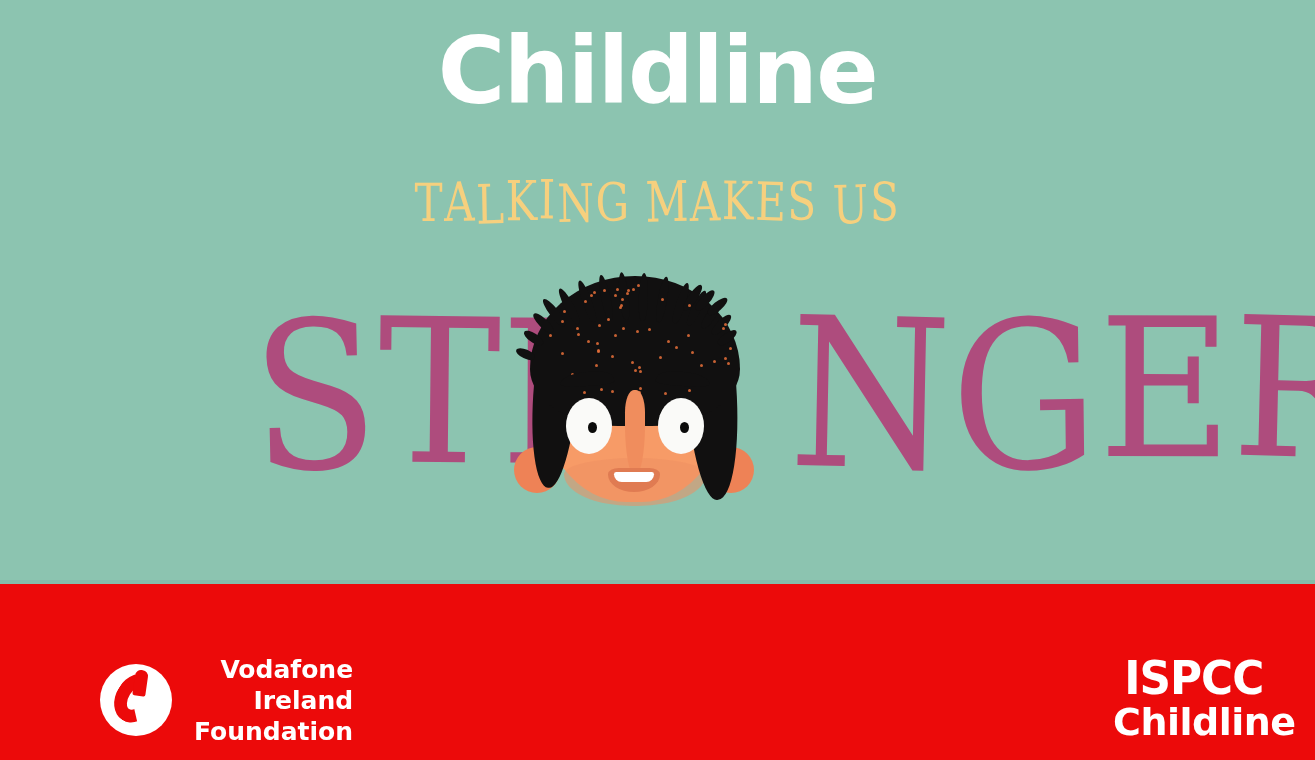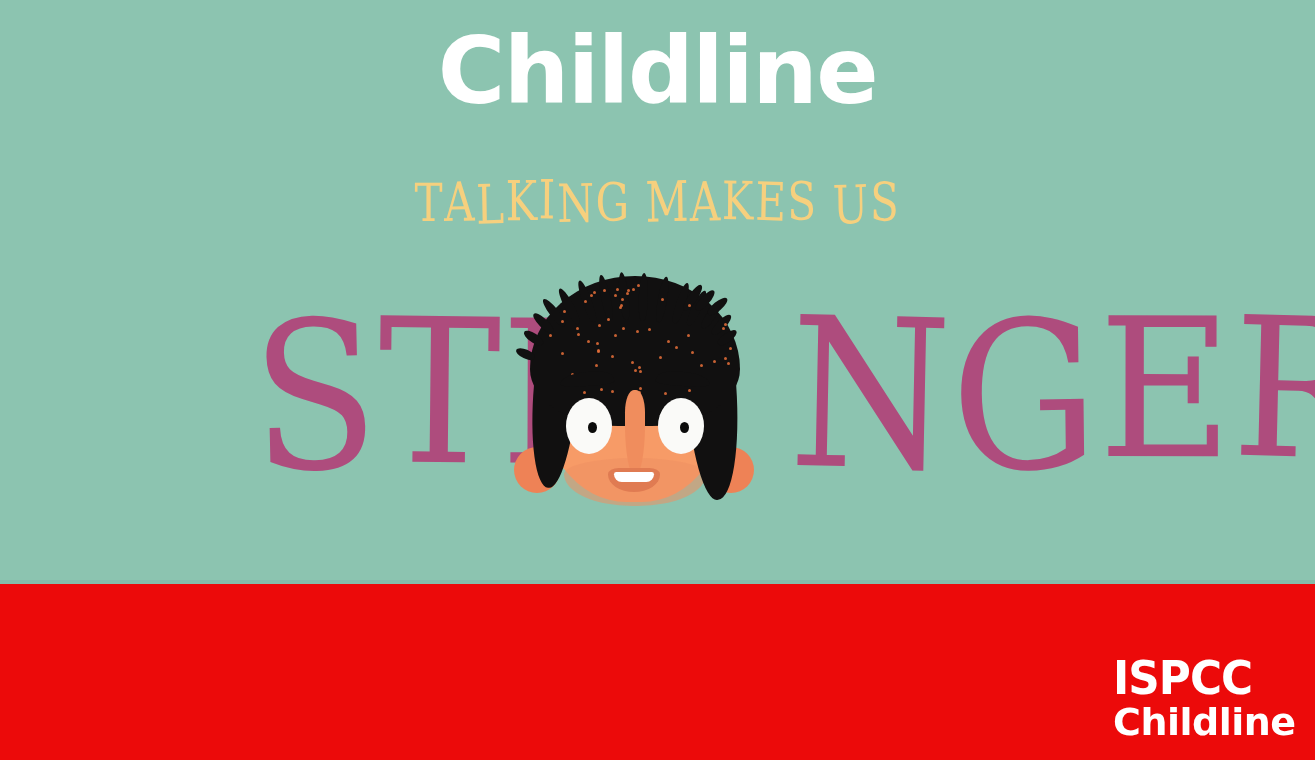--- a/index.html
+++ b/index.html
@@ -273,21 +273,21 @@
     font-size: 25px;
     line-height: 31px;
     text-align: right;
   }
 
   
   #ispcc-logo {
     position: absolute;
     right: 32px; top: 656px;
     width: 170px;
-    text-align: left;
+    text-align: center;
   }
   #ispcc-word {
     color: #FFFFFF;
     font-family: "DejaVu Sans", sans-serif;
     font-weight: bold;
     font-size: 46px;
     line-height: 44px;
     letter-spacing: -1px;
     transform: scaleX(.95);
     transform-origin: left center;
@@ -417,19 +417,31 @@
     <div class="brow" id="brow-right"></div>
     <div class="eye" id="eye-left"></div>
     <div class="eye" id="eye-right"></div>
     <div class="pupil" id="pupil-left"></div>
     <div class="pupil" id="pupil-right"></div>
     <div id="nose"></div>
     <div id="mouth"></div>
     <div id="teeth"></div>
   </div>
 
+  <div id="vodafone-logo">
+    <div id="vodafone-mark">
+      <div id="vf-outer"></div>
+      <div id="vf-quote"></div>
+      <div id="vf-quote-tail"></div>
+    </div>
+    <div id="vodafone-text">
+      <div>Vodafone</div>
+      <div>Ireland</div>
+      <div>Foundation</div>
+    </div>
+  </div>
 
   <div id="ispcc-logo">
     <div id="ispcc-word">ISPCC</div>
     <div id="ispcc-sub">Childline</div>
   </div>
 
 </div>
 
 </body></html>

